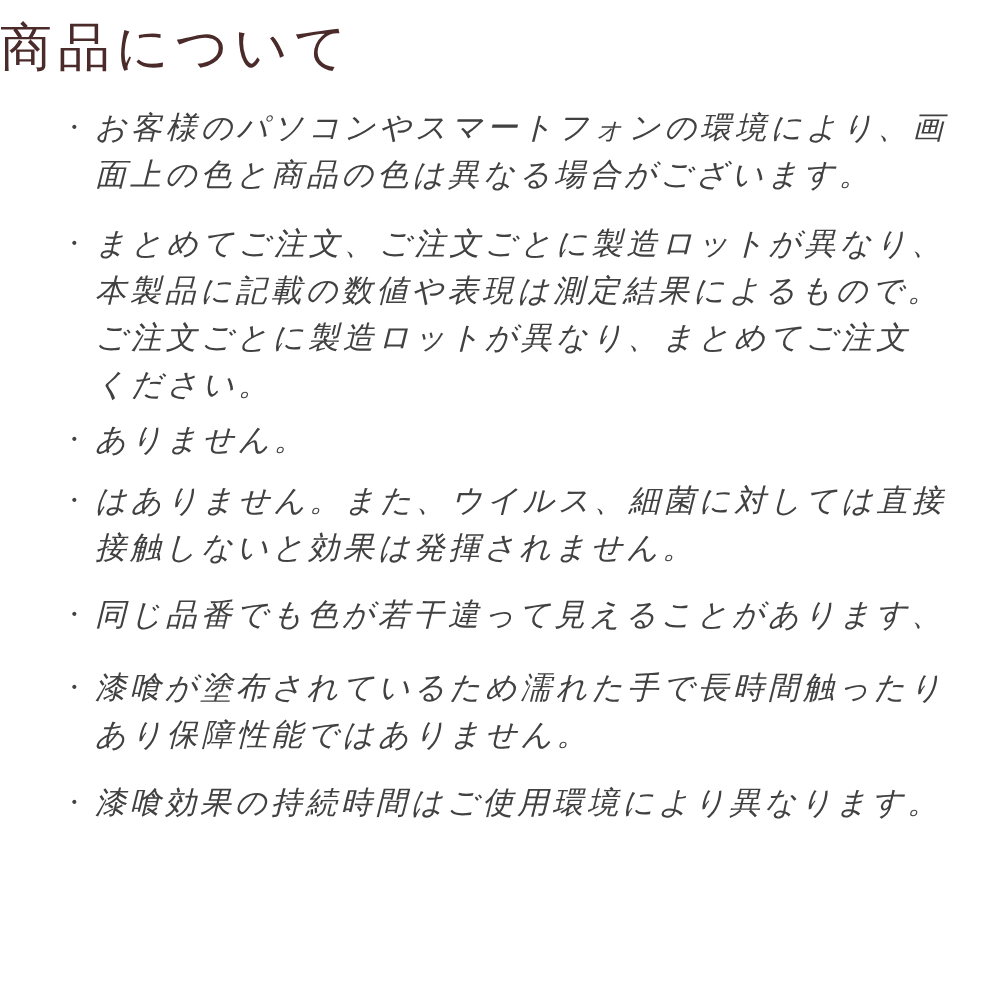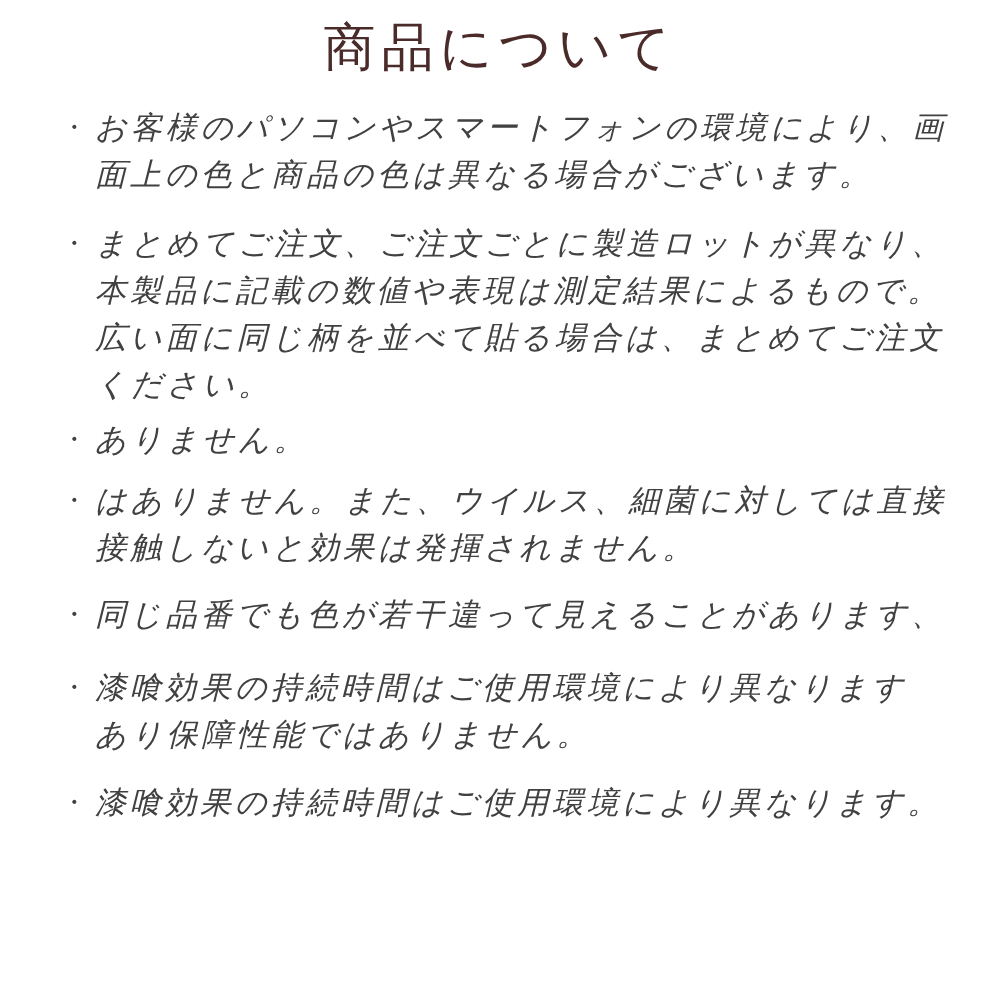--- a/index.html
+++ b/index.html
@@ -17,21 +17,20 @@
     width: 1000px;
     height: 1000px;
     background: #ffffff;
     box-sizing: border-box;
   }
   .title {
     margin: 0;
     padding-top: 16px;
     height: 62px;
     line-height: 62px;
-    text-align: center;
     font-size: 52px;
     font-weight: 400;
     letter-spacing: 6px;
     color: #4b2a2a;
     white-space: nowrap;
   }
   .notes {
     margin: 26px 40px 0 70px;
   }
   .note {
@@ -79,21 +78,21 @@
         <div class="line">お客様のパソコンやスマートフォンの環境により、画</div>
         <div class="line">面上の色と商品の色は異なる場合がございます。</div>
       </div>
     </div>
 
     <div class="note">
       <span class="marker">・</span>
       <div>
         <div class="line">まとめてご注文、ご注文ごとに製造ロットが異なり、</div>
         <div class="line">本製品に記載の数値や表現は測定結果によるもので。</div>
-        <div class="line">広い面に同じ柄を並べて貼る場合は、まとめてご注文</div>
+        <div class="line">ご注文ごとに製造ロットが異なり、まとめてご注文</div>
         <div class="line">ください。</div>
       </div>
     </div>
 
     <div class="note">
       <span class="marker">・</span>
       <div>
         <div class="line">ありません。</div>
       </div>
     </div>
@@ -109,21 +108,21 @@
     <div class="note">
       <span class="marker">・</span>
       <div>
         <div class="line">同じ品番でも色が若干違って見えることがあります、</div>
       </div>
     </div>
 
     <div class="note">
       <span class="marker">・</span>
       <div>
-        <div class="line">漆喰効果の持続時間はご使用環境により異なります</div>
+        <div class="line">漆喰が塗布されているため濡れた手で長時間触ったり</div>
         <div class="line">あり保障性能ではありません。</div>
       </div>
     </div>
 
     <div class="note">
       <span class="marker">・</span>
       <div>
         <div class="line">漆喰効果の持続時間はご使用環境により異なります。</div>
       </div>
     </div>

